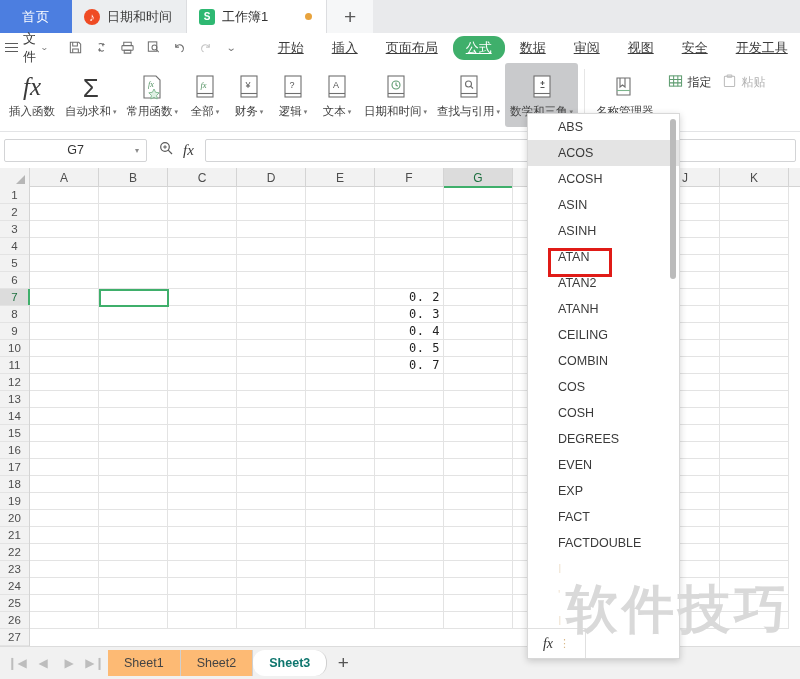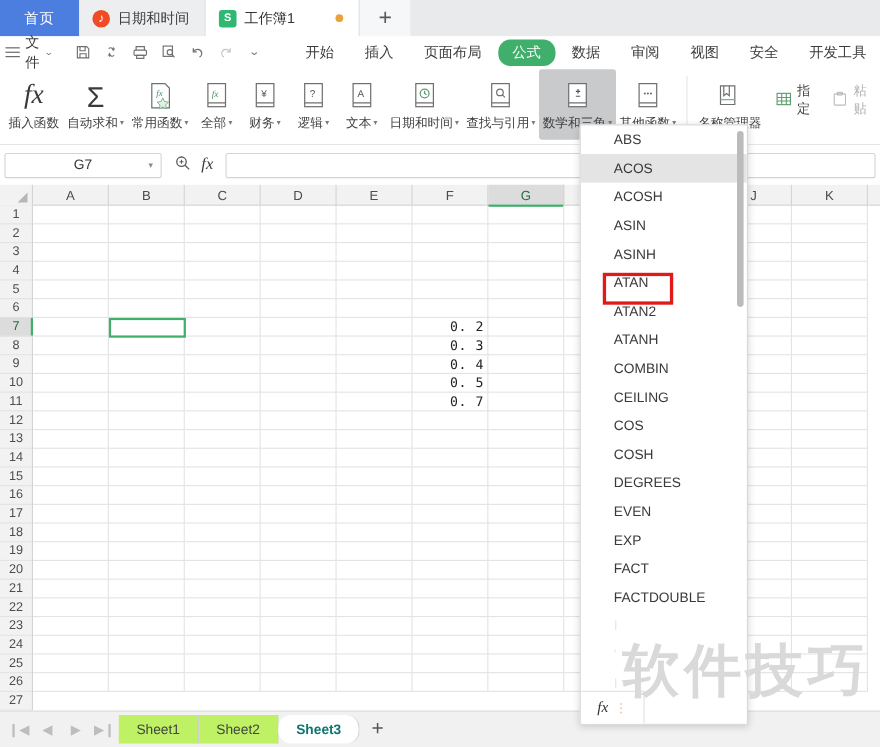--- a/index.html
+++ b/index.html
@@ -58,20 +58,21 @@
   .qa-icons { display:flex; align-items:center; gap:3px; }
   .qi {
     width:23px; height:22px; display:flex; align-items:center; justify-content:center;
     color:#6f6f6f;
   }
   .qi svg { display:block; }
   .ribbon-tabs { display:flex; align-items:center; margin-left:22px; gap:2px; }
   .rtab {
     font-size:13px; color:#3c3c3c; padding:3px 13px; border-radius:11px;
     white-space:nowrap;
+    text-decoration:underline;
   }
   .rtab.active { background:#3faf6b; color:#fff; }
 
   
   .ribbon {
     position:absolute; left:0; top:63px; width:800px; height:69px;
     background:#fff; border-bottom:1px solid #e3e4e6;
     display:flex; align-items:flex-start; padding-left:4px;
   }
   .rb {
@@ -200,21 +201,21 @@
     position:absolute; left:0; top:646px; width:800px; height:33px;
     background:#f1f1f1; display:flex; align-items:center; border-top:1px solid #dcdcdc;
   }
   .navbtns { display:flex; align-items:center; gap:0; padding-left:4px; }
   .navb {
     width:26px; height:26px; display:flex; align-items:center; justify-content:center;
     color:#bdbdbd; font-size:12px;
   }
   .stab {
     height:26px; min-width:72px; padding:0 16px; display:flex; align-items:center;
-    justify-content:center; font-size:12.5px; color:#444; background:#bef264;
+    justify-content:center; font-size:12.5px; color:#444; background:#fdba74;
     border-right:1px solid #cfcfcf;
   }
   .stab.active { background:#fff; color:#0f766e; font-weight:bold;border-radius:12px; }
   .sheet-add {
     width:32px; height:26px; display:flex; align-items:center; justify-content:center;
     font-size:19px; color:#555; font-weight:300;
   }
 </style>
 </head>
 <body>
@@ -438,35 +439,20 @@
             <path d="M4 20.5h16"></path>
           <path d="M12.5 8v4M10.5 10h4M10.5 14.5h4" stroke="#555"></path>
         </svg>
       </span>
       <span class="lbl">
           <span>数学和三角</span>
           <span class="lblcaret">▾</span>
         </span>
     </div>
 
-    <div class="rb">
-      <span class="ico">
-        <svg width="24" height="28" viewBox="0 0 24 28" fill="none" stroke="#6f6f6f" stroke-width="1.1">
-          <rect x="4" y="3" width="16" height="21" fill="#fff"></rect>
-            <path d="M4 20.5h16"></path>
-          <circle cx="9.2" cy="12" r=".9" fill="#666" stroke="none"></circle>
-          <circle cx="12" cy="12" r=".9" fill="#666" stroke="none"></circle>
-          <circle cx="14.8" cy="12" r=".9" fill="#666" stroke="none"></circle>
-        </svg>
-      </span>
-      <span class="lbl">
-          <span>其他函数</span>
-          <span class="lblcaret">▾</span>
-        </span>
-    </div>
 
     <div class="rb-sep"></div>
 
     <div class="rb">
       <span class="ico">
         <svg width="26" height="28" viewBox="0 0 26 28" fill="none" stroke="#6f6f6f" stroke-width="1.1">
           <path d="M5 5h13v17H5z" fill="#fff"></path>
             <path d="M8 5v9l2.5-2 2.5 2V5"></path>
           <path d="M5 17.5h13" stroke="#7cb58c"></path>
         </svg>
@@ -908,22 +894,22 @@
   <div class="dropdown">
     <div class="dd-list" id="ddlist">
         <div class="dd-item">ABS</div>
         <div class="dd-item hover">ACOS</div>
         <div class="dd-item">ACOSH</div>
         <div class="dd-item">ASIN</div>
         <div class="dd-item">ASINH</div>
         <div class="dd-item">ATAN</div>
         <div class="dd-item">ATAN2</div>
         <div class="dd-item">ATANH</div>
+        <div class="dd-item">CEILING</div>
         <div class="dd-item">COMBIN</div>
-        <div class="dd-item">CEILING</div>
         <div class="dd-item">COS</div>
         <div class="dd-item">COSH</div>
         <div class="dd-item">DEGREES</div>
         <div class="dd-item">EVEN</div>
         <div class="dd-item">EXP</div>
         <div class="dd-item">FACT</div>
         <div class="dd-item">FACTDOUBLE</div>
         <div class="dd-item faint">I</div>
         <div class="dd-item faint">'</div>
         <div class="dd-item faint">I</div>

